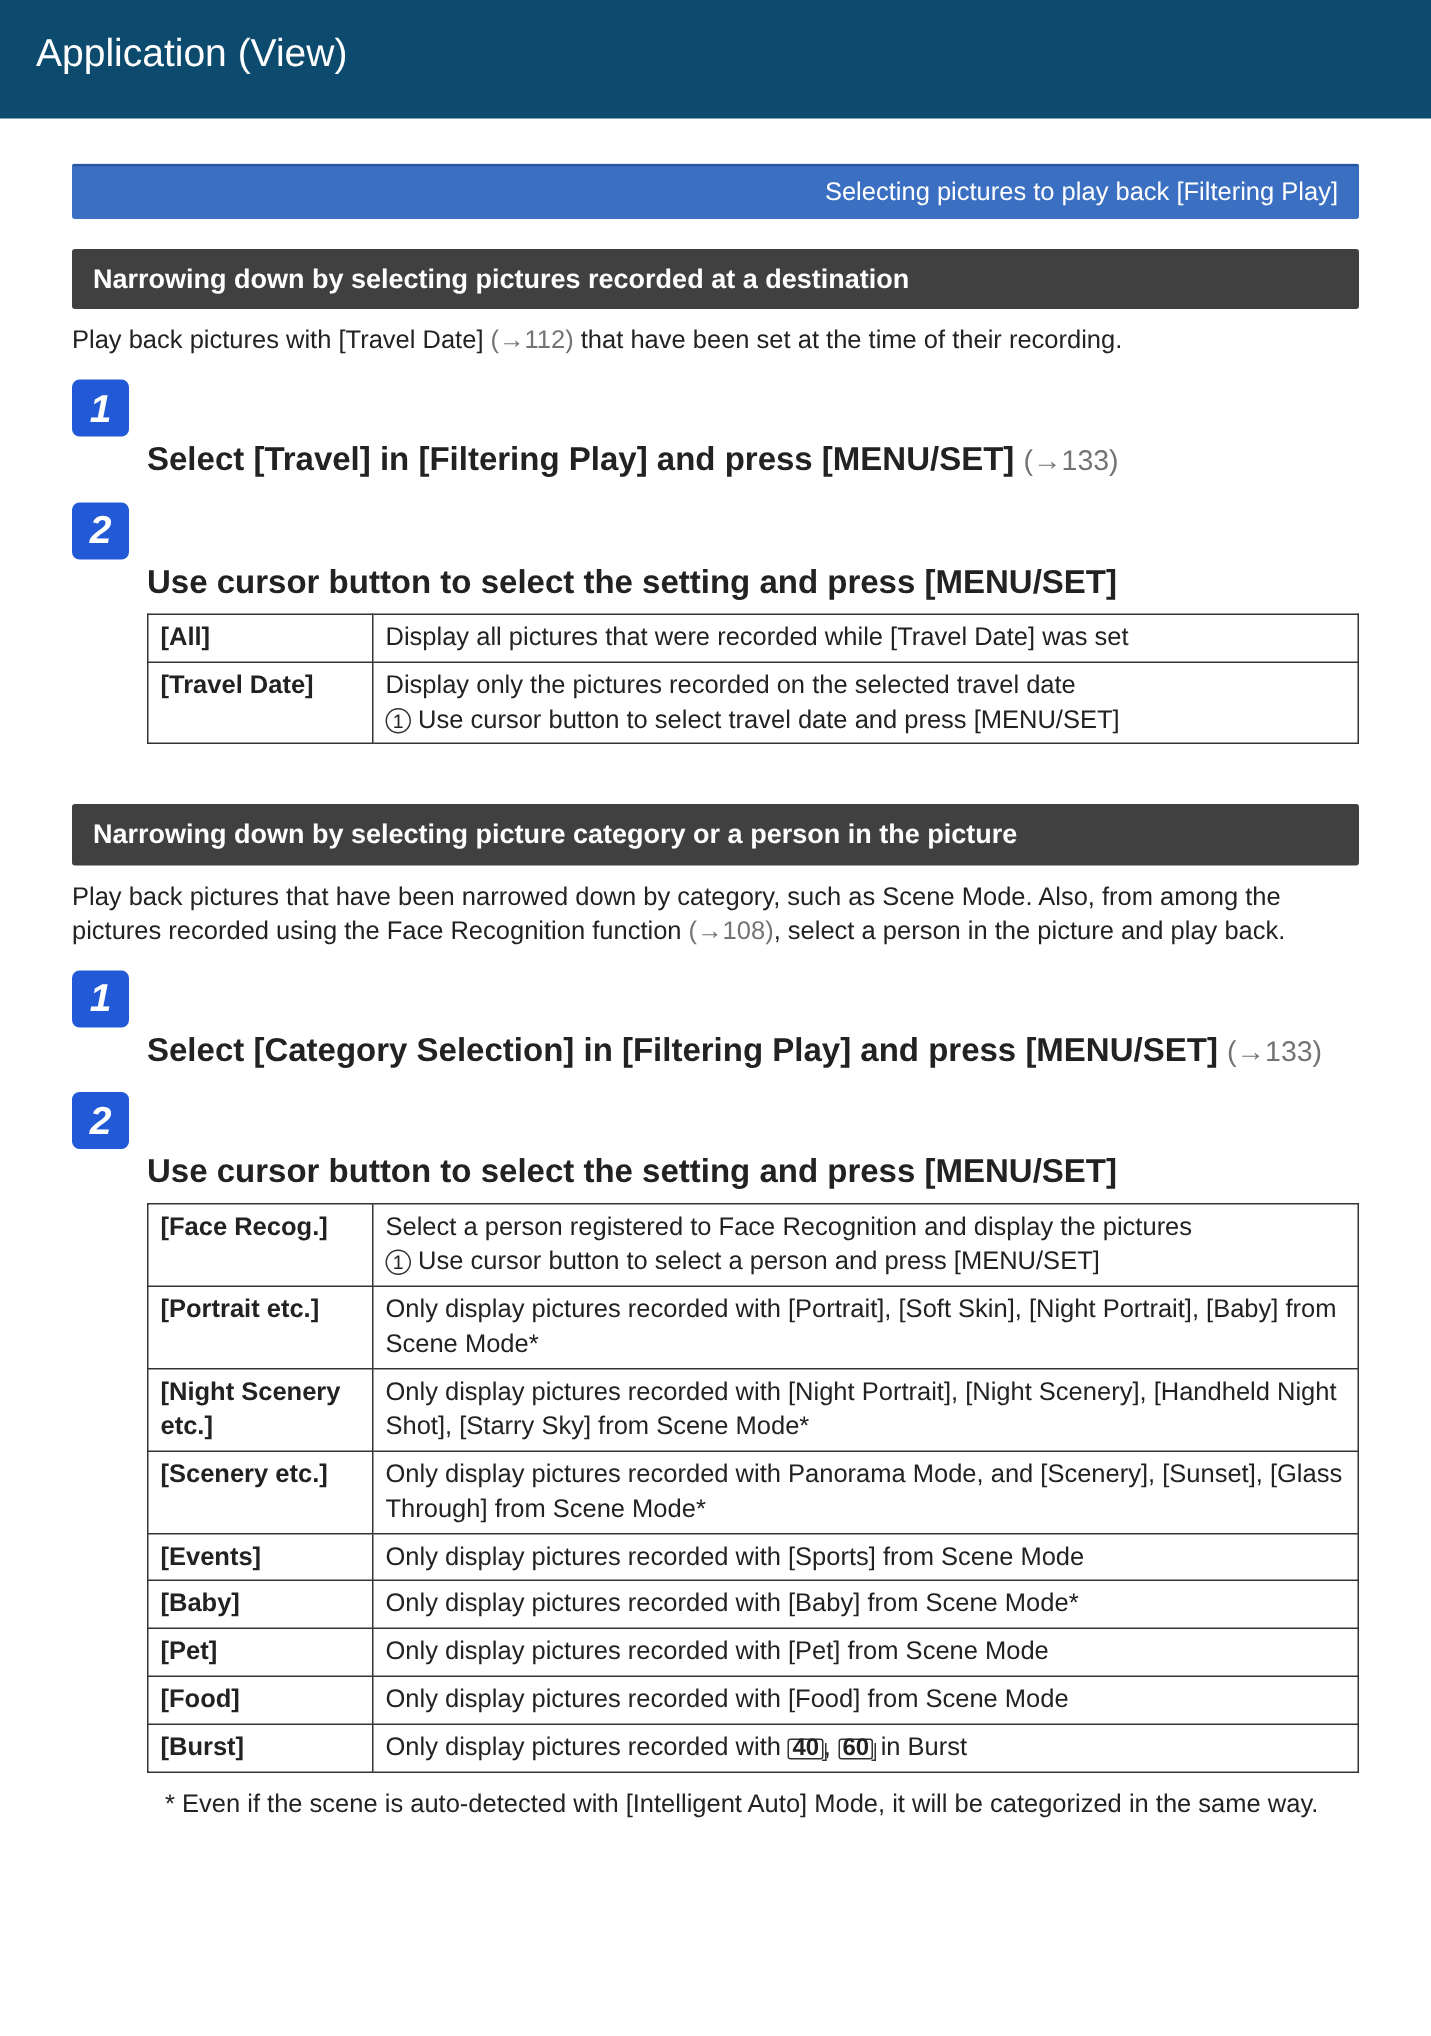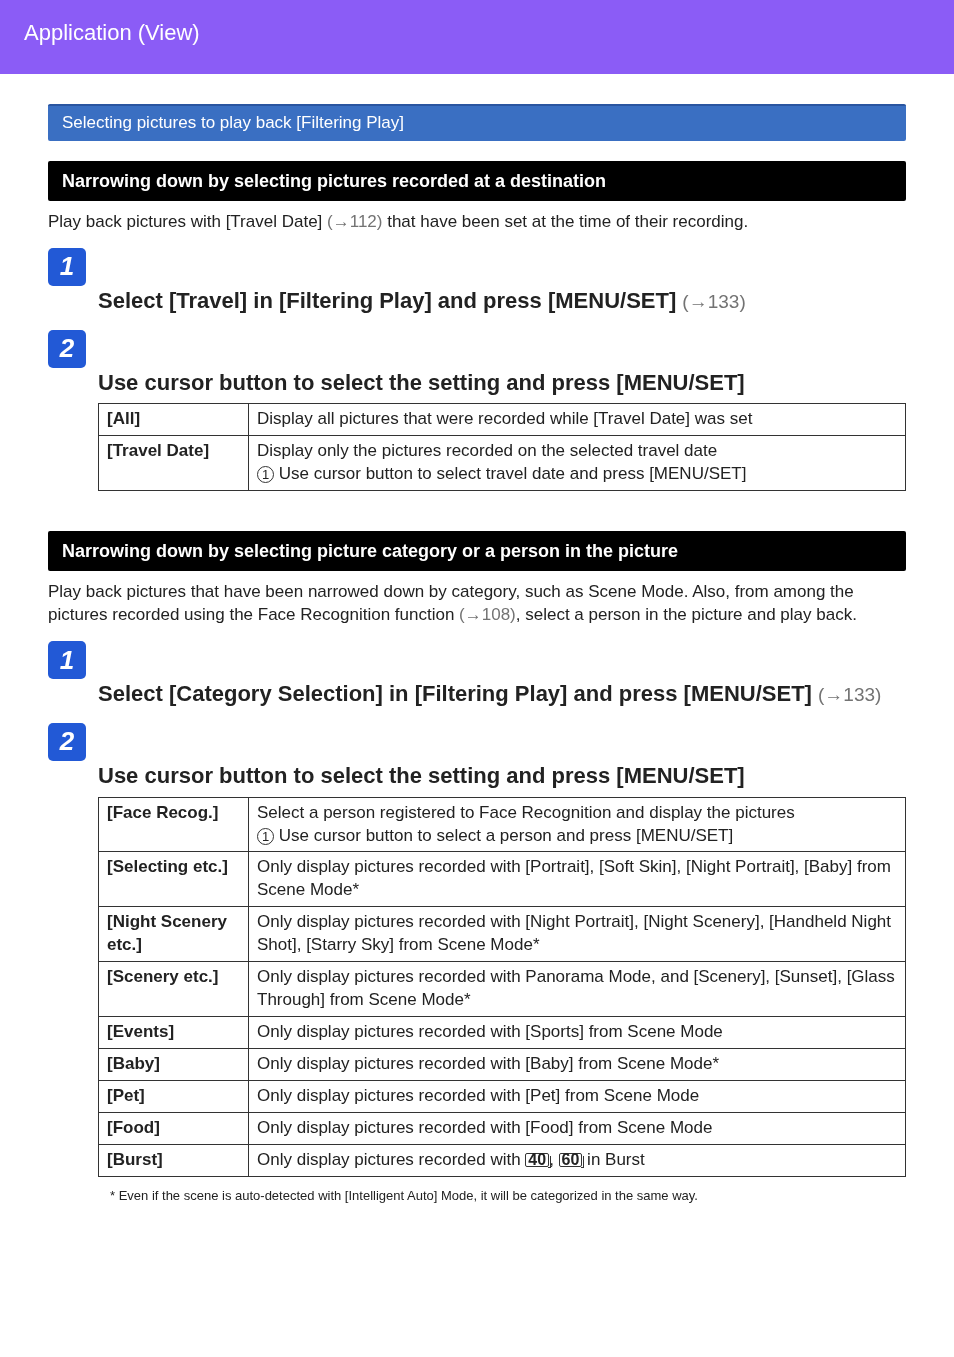--- a/index.html
+++ b/index.html
@@ -5,39 +5,40 @@
   * { box-sizing: border-box; margin: 0; padding: 0; }
   body {
     font-family: Arial, Helvetica, sans-serif;
     width: 954px;
     background: #ffffff;
     color: #222;
     font-size: 17px;
     line-height: 1.35;
   }
   .topbar {
-    background: #8b5cf6;
+    background: #0c4a6e;
     color: #fff;
     padding: 18px 24px 26px 24px;
-    font-size: 22px;
+    font-size: 26px;
   }
   .page-body {
     padding: 0 48px 40px 48px;
   }
   .subhead-bar {
     background: #3a6fc2;
     color: #fff;
+    text-align: right;
     padding: 6px 14px;
     font-size: 17px;
     margin: 30px 0 20px 0;
     border-radius: 2px;
     border-top: 2px solid #2a55a0;
   }
   .section-title {
-    background: #000000;
+    background: #404040;
     color: #fff;
     font-weight: bold;
     padding: 8px 14px;
     font-size: 18px;
     margin: 8px 0 10px 0;
     border-radius: 2px;
   }
   .para {
     margin: 8px 0 14px 0;
   }
@@ -122,21 +123,21 @@
   }
   .burst-icon::after{
     content:"";
     position:absolute;
     right:-3px; top:2px; bottom:-2px; width:2px;
     border-right:1.5px solid #333;
     border-bottom:1.5px solid #333;
   }
   .footnote {
     margin: 10px 0 0 12px;
-    font-size: 13px;
+    font-size: 17px;
     text-indent: -12px;
     padding-left: 12px;
   }
   .page-footer {
     margin-top: 130px;
     display:flex;
     align-items:flex-end;
     justify-content: center;
     position:relative;
     font-size: 30px;
@@ -228,21 +229,21 @@
       <table class="settings">
         <tbody>
             <tr>
           <td class="key">[Face Recog.]</td>
           <td>
             <span>Select a person registered to Face Recognition and display the pictures</span><br>
             <span class="circled">1</span><span> Use cursor button to select a person and press [MENU/SET]</span>
           </td>
         </tr>
         <tr>
-          <td class="key">[Selecting etc.]</td>
+          <td class="key">[Portrait etc.]</td>
           <td>Only display pictures recorded with [Portrait], [Soft Skin], [Night Portrait], [Baby] from Scene Mode*</td>
         </tr>
         <tr>
           <td class="key" style="white-space:normal">[Night Scenery etc.]</td>
           <td>Only display pictures recorded with [Night Portrait], [Night Scenery], [Handheld Night Shot], [Starry Sky] from Scene Mode*</td>
         </tr>
         <tr>
           <td class="key">[Scenery etc.]</td>
           <td>Only display pictures recorded with Panorama Mode, and [Scenery], [Sunset], [Glass Through] from Scene Mode*</td>
         </tr>

